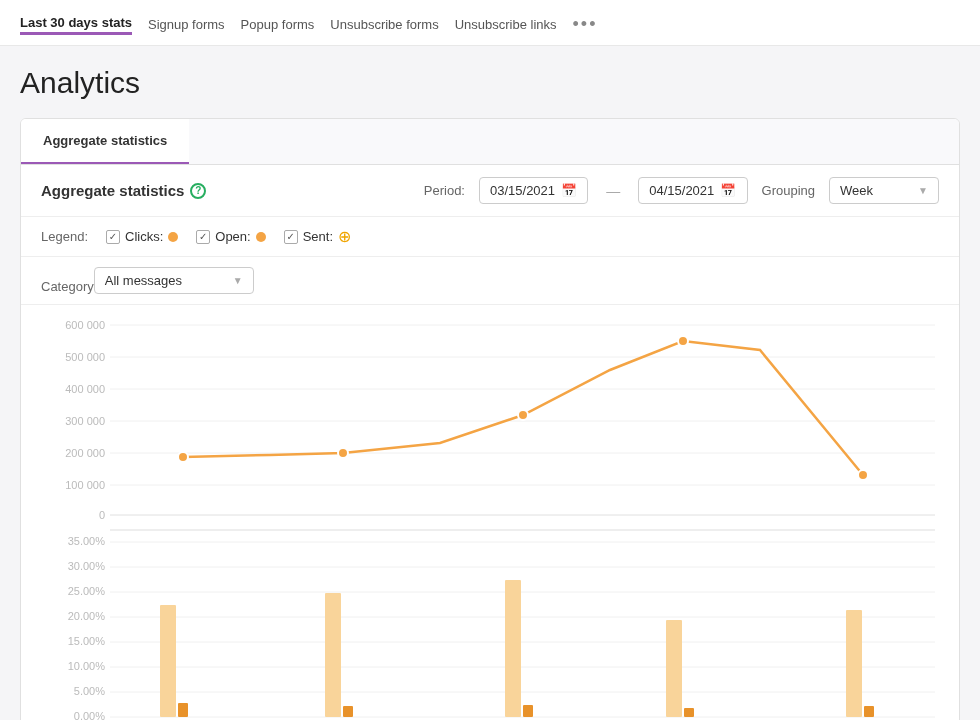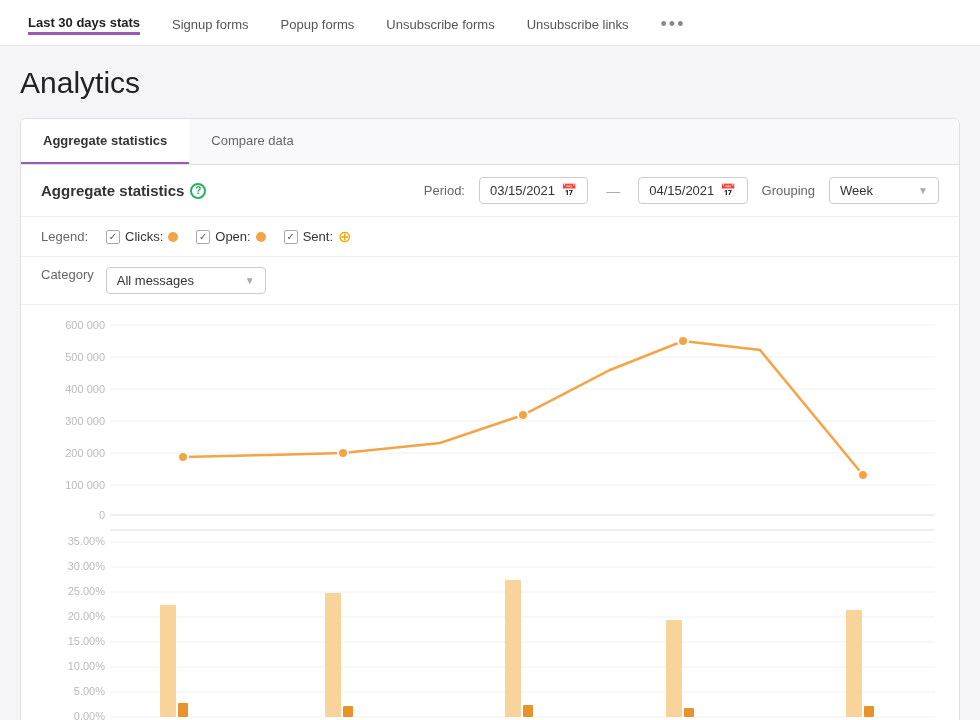--- a/index.html
+++ b/index.html
@@ -1,20 +1,20 @@
 <!DOCTYPE html>
 <html><head>
   <meta charset="utf-8">
   <style>
     * { box-sizing: border-box; margin: 0; padding: 0; }
     body { font-family: -apple-system, BlinkMacSystemFont, 'Segoe UI', sans-serif; background: #f5f5f7; font-size: 13px; color: #333; }
 
     .top-nav {
-      display: flex; align-items: center; padding: 14px 28px 10px;
-      background: #fff; border-bottom: 1px solid #e8e8e8; gap: 32px;
+      display: flex; align-items: center; padding: 14px 20px 10px;
+      background: #fff; border-bottom: 1px solid #e8e8e8; gap: 16px;
     }
     .top-nav-item { color: #555; cursor: pointer; font-size: 13px; }
     .top-nav-item.active { color: #222; font-weight: 600; border-bottom: 3px solid #9b59b6; padding-bottom: 2px; }
     .top-nav-more { color: #888; cursor: pointer; font-size: 18px; letter-spacing: 2px; }
 
     .page-body { padding: 20px; }
 
     .analytics-title {
       font-size: 30px; font-weight: 400; color: #222; margin-bottom: 18px;
     }
@@ -46,21 +46,21 @@
     .select-arrow { color: #aaa; font-size: 10px; margin-left: auto; }
 
     .legend-row {
       display: flex; align-items: center; padding: 10px 20px 10px; gap: 18px; border-bottom: 1px solid #eee;
     }
     .legend-item { display: flex; align-items: center; gap: 5px; font-size: 13px; color: #333; }
     .legend-check { width: 14px; height: 14px; border: 1px solid #aaa; background: #fff; display: inline-flex; align-items: center; justify-content: center; font-size: 10px; color: #555; border-radius: 2px; }
     .legend-dot { width: 10px; height: 10px; border-radius: 50%; }
 
     .category-row {
-      display: flex; align-items: flex-start; padding: 10px 20px; gap: 12px; border-bottom: 1px solid #eee;
+      display: flex; align-items: flex-end; padding: 10px 20px; border-bottom: 1px solid #eee;
     }
 
     .chart-area {
       position: relative; padding: 10px 0 0; background: #fff;
     }
   </style>
 </head>
 <body>
 
 <div class="top-nav">
@@ -72,21 +72,20 @@
   <span class="top-nav-more">•••</span>
 </div>
 
 <div class="page-body">
   <div class="analytics-title">Analytics</div>
 
   <div class="card">
 
     <div style="display:flex; border-bottom:1px solid #e0e0e0; background:#f9f9fb;">
       <div class="card-tab active">Aggregate statistics</div>
-      <div class="card-tab">Compare data</div>
     </div>
 
     <div style="display:flex; align-items:center; padding:12px 20px; gap:14px; border-bottom:1px solid #eee; flex-wrap:wrap;">
       <div style="display:flex; align-items:center; gap:6px; margin-right:auto;">
         <span style="font-size:15px; font-weight:700;">Aggregate statistics</span>
         <span class="help-icon">?</span>
       </div>
       <span class="label-text">Period:</span>
       <div class="date-input">
         <span>03/15/2021</span>

